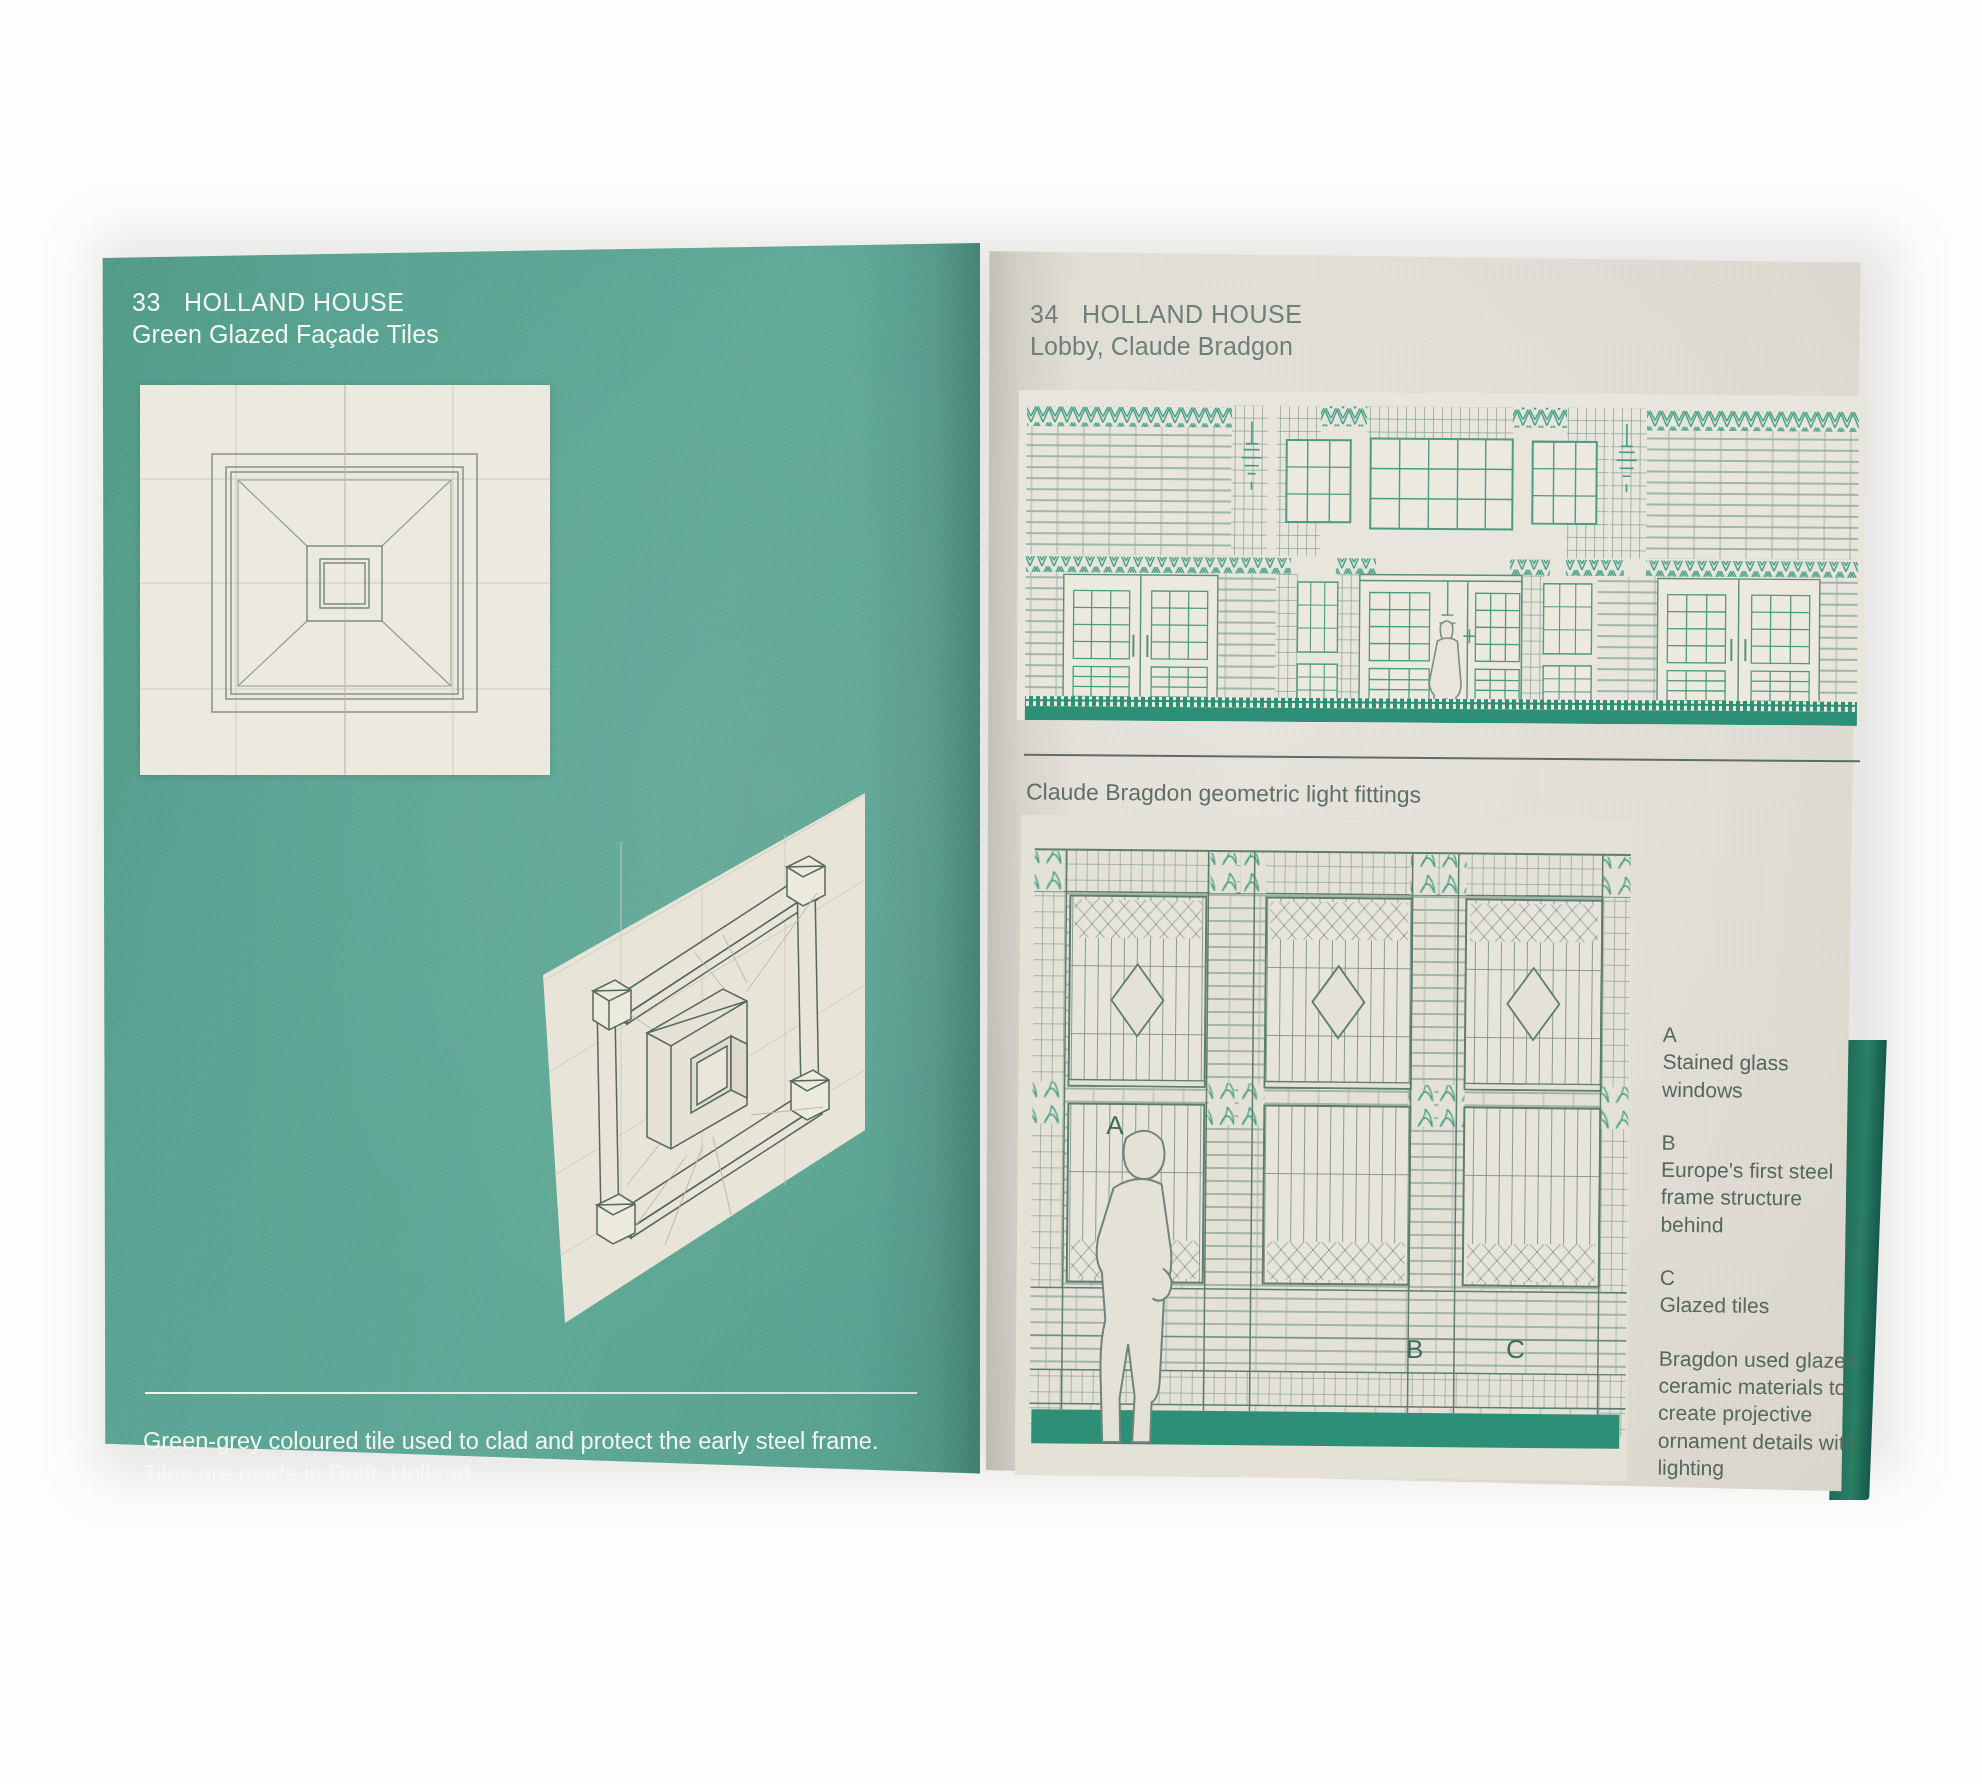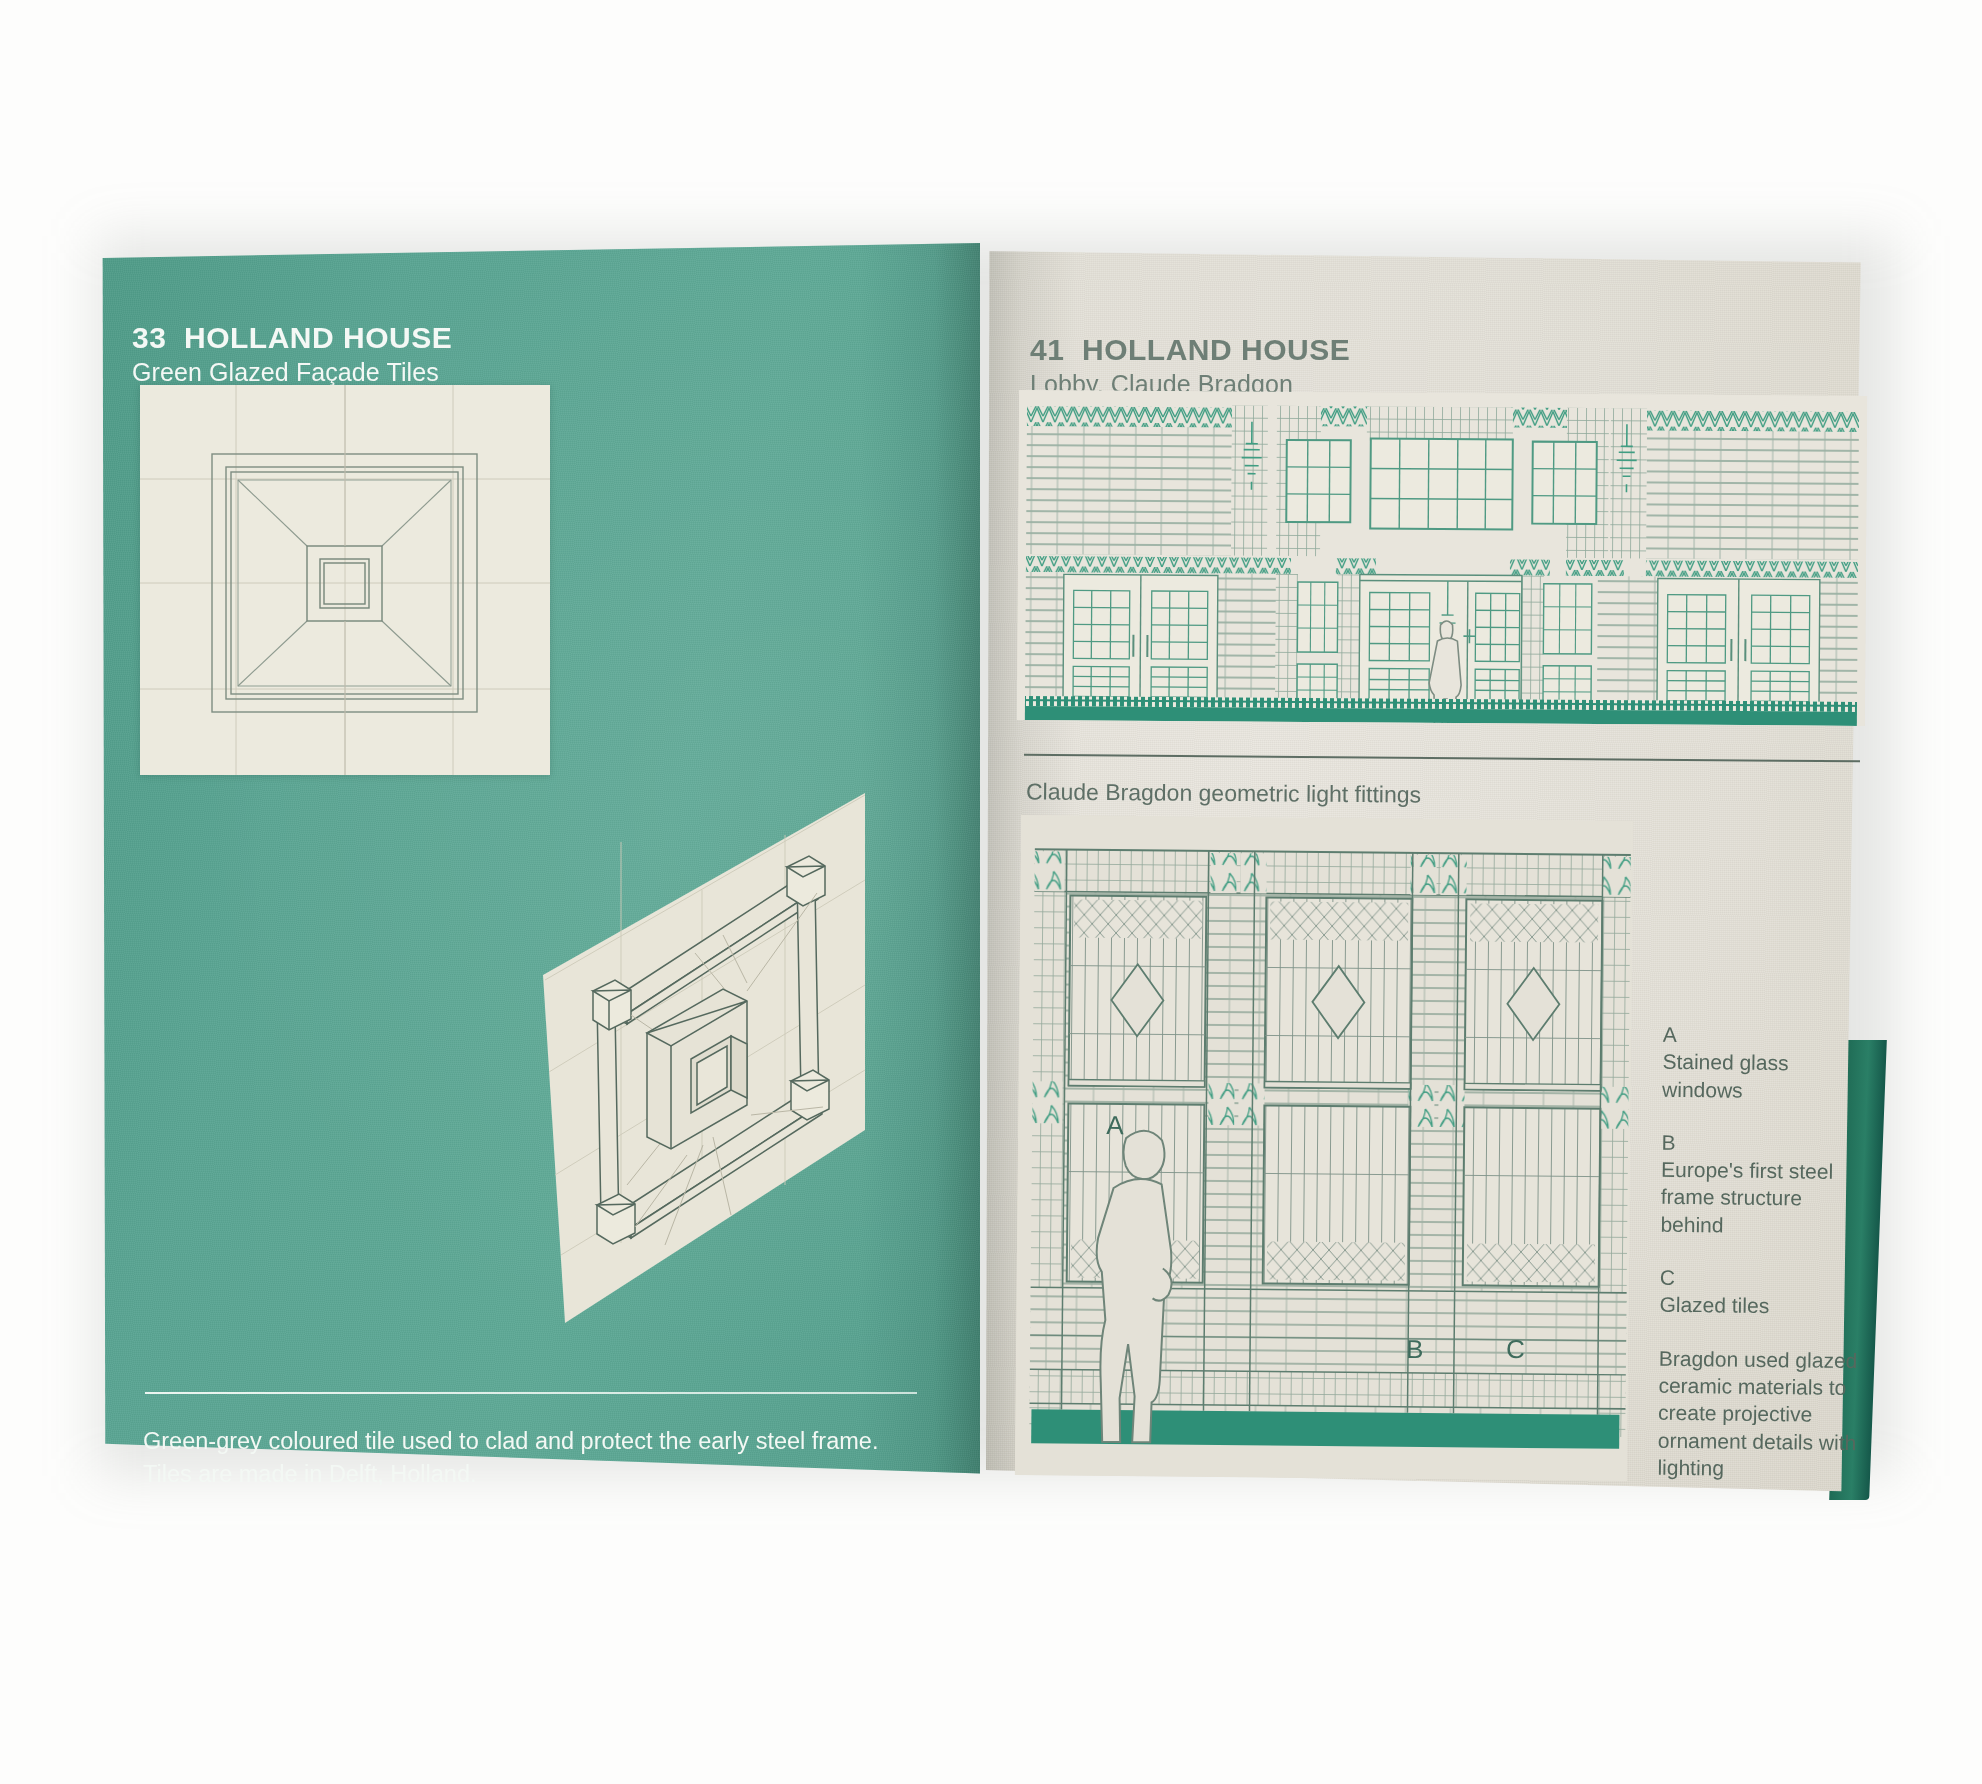--- a/index.html
+++ b/index.html
@@ -87,21 +87,21 @@
     pointer-events: none;
   }
   .page-right .fold {
     position: absolute; left: 0; top: 0; bottom: 0; width: 90px;
     background: linear-gradient(to left, rgba(0,0,0,0) 0%, rgba(90,95,85,0.10) 60%, rgba(70,75,66,0.22) 100%);
     pointer-events: none;
   }
 
   
   .hdr { position: absolute; line-height: 1.26; }
-  .hdr .l1 { font-size: 30px; font-weight: 700; letter-spacing: 0.5px; margin-top: 32px; }
+  .hdr .l1 { font-size: 25px; font-weight: 400; letter-spacing: 0.5px; }
   .hdr .l2 { font-size: 25px; font-weight: 400; letter-spacing: 0.1px; }
   .hdr .num { display: inline-block; min-width: 52px; }
 
   .hdr-left { left: 132px; top: 287px; color: #f4f8f5; }
   .hdr-right { left: 1030px; top: 299px; color: #6e7f76; }
 
   .caption-left {
     position: absolute; left: 143px; top: 1425px;
     width: 760px; color: #f3f8f4;
     font-size: 23.5px; font-weight: 500; line-height: 1.40;
@@ -305,21 +305,21 @@
 
   <div class="rule-left"></div>
   <div class="caption-left">Green-grey coloured tile used to clad and protect the early steel frame. Tiles are made in Delft, Holland.</div>
 
   <div class="page-right">
     <div class="fold"></div>
   </div>
 
   <div class="hdr hdr-right">
     <div class="l1">
-      <span class="num">41</span><span>HOLLAND HOUSE</span>
+      <span class="num">34</span><span>HOLLAND HOUSE</span>
     </div>
     <div class="l2">Lobby, Claude Bradgon</div>
   </div>
 
   <div class="plate-elev">
     <svg width="848" height="330" viewBox="0 0 848 330">
       <defs>
 
         <pattern id="brickA" width="26" height="11" patternUnits="userSpaceOnUse">
           <rect width="26" height="11" fill="#e8e5dc"></rect>

